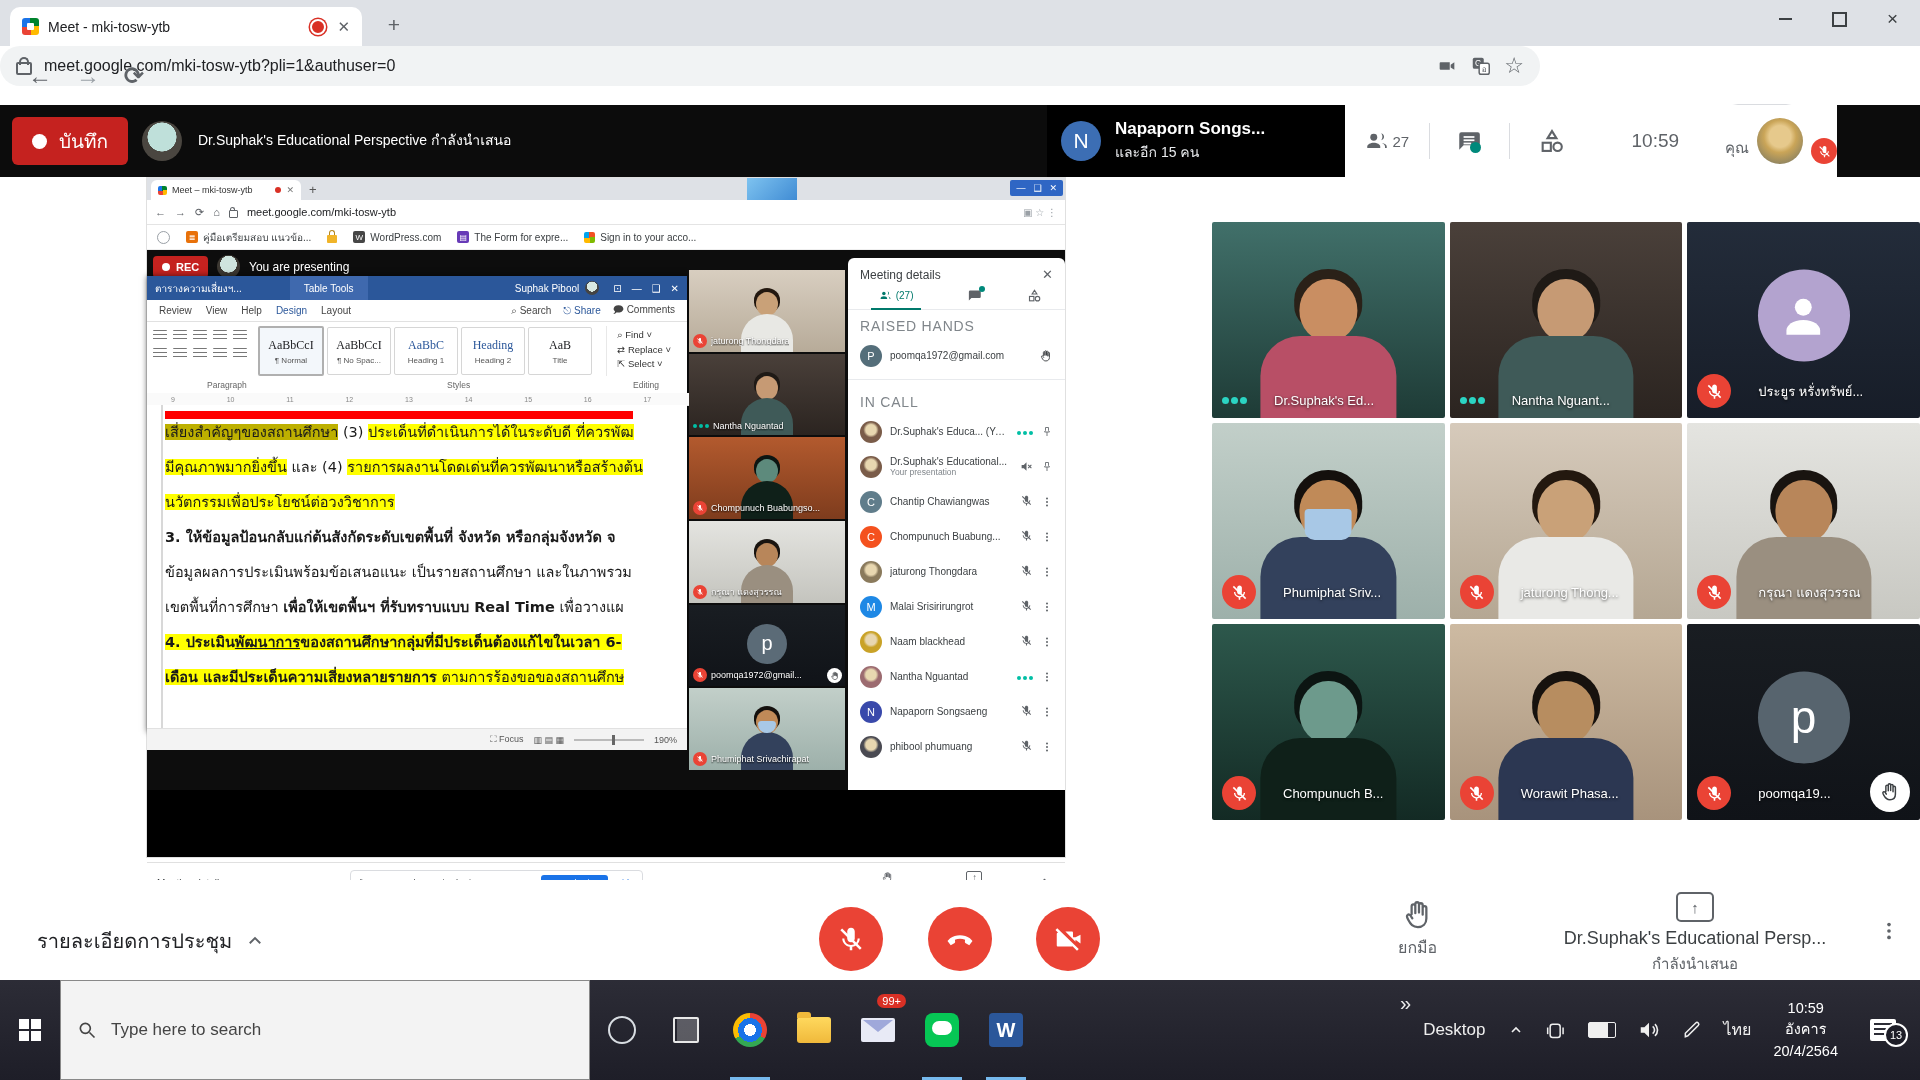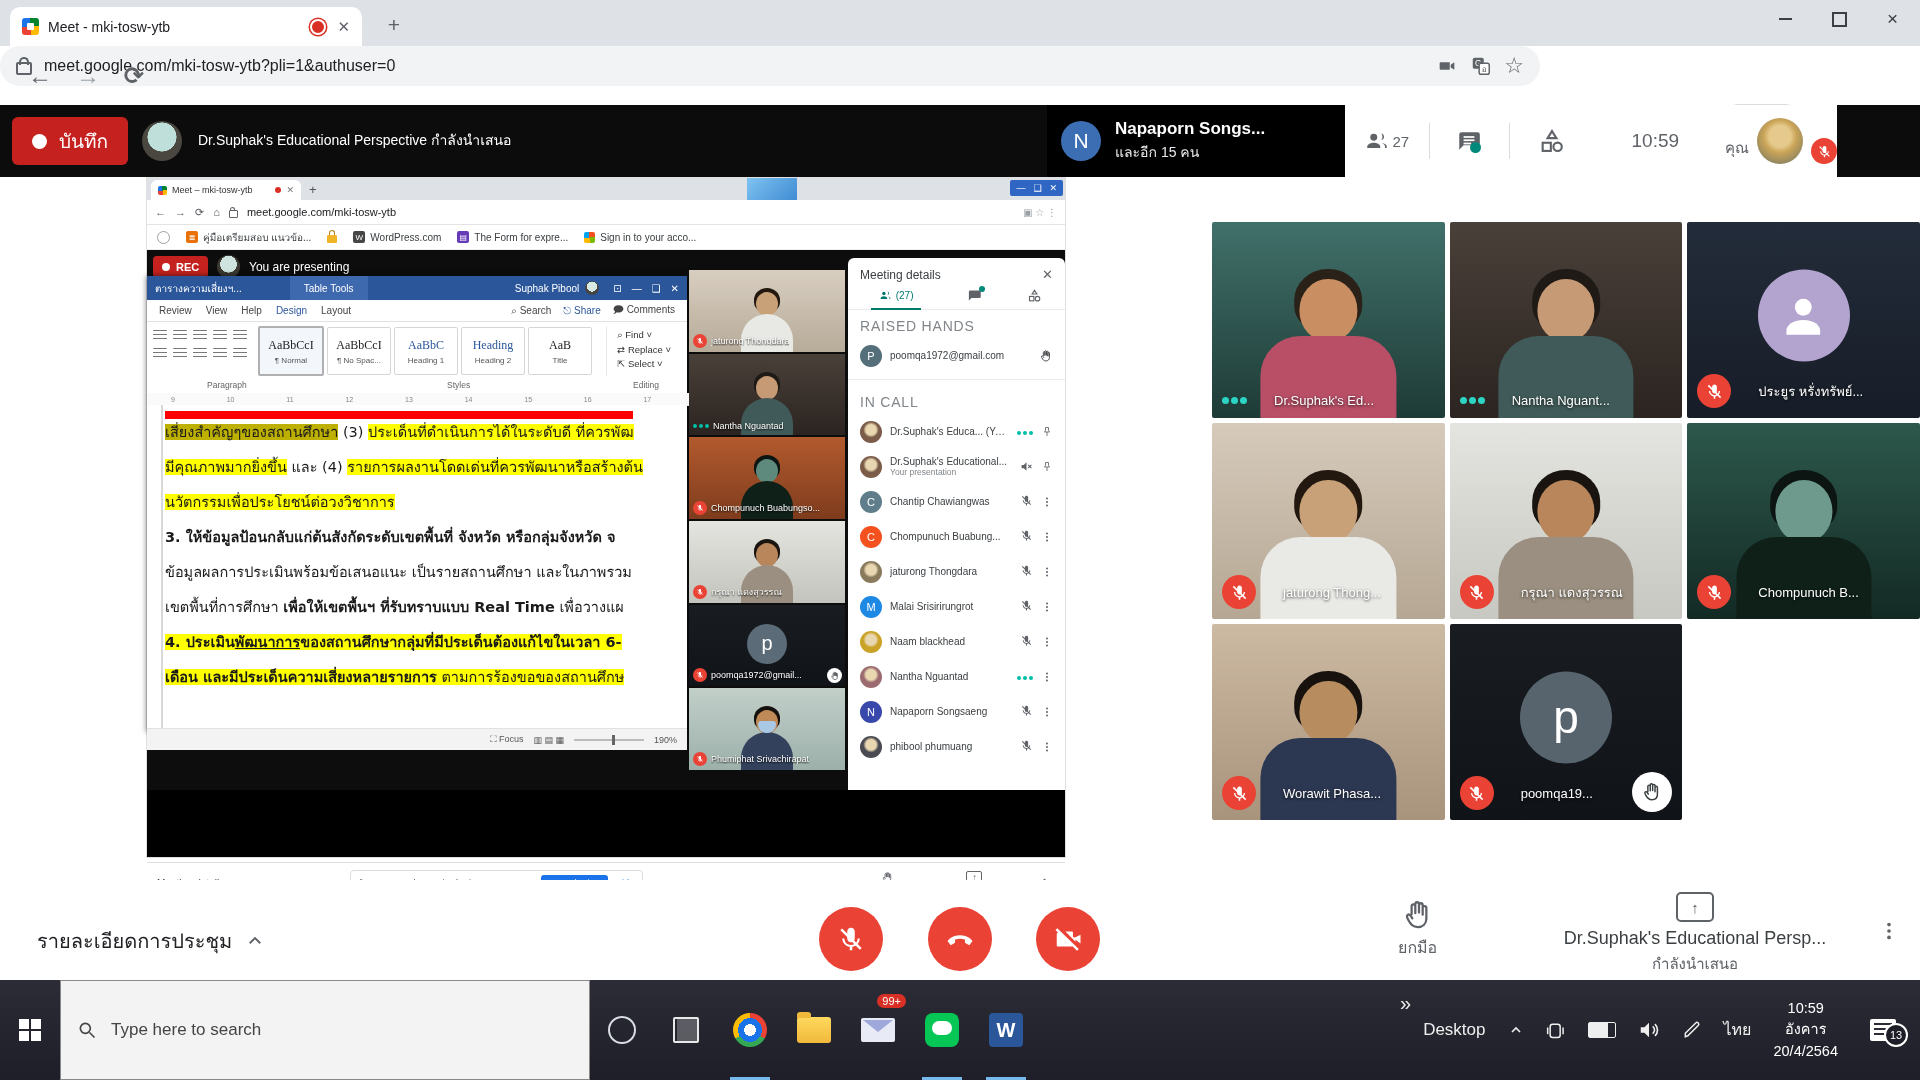--- a/index.html
+++ b/index.html
@@ -867,20 +867,36 @@
         <span class="gmute">
           <svg viewBox="0 0 24 24" fill="#fff">
             <path d="M12 14.5c1.7 0 3-1.3 3-3V6c0-1.7-1.3-3-3-3s-3 1.3-3 3v5.5c0 1.7 1.3 3 3 3z"></path>
             <path d="M17.3 11.5c0 3-2.4 5.2-5.3 5.2s-5.3-2.2-5.3-5.2H5c0 3.4 2.7 6.2 6 6.7V21h2v-2.8c3.3-.5 6-3.3 6-6.7h-1.7z"></path>
             <path d="M3.5 4.9l1.4-1.4 15.6 15.6-1.4 1.4z"></path>
           </svg>
         </span>
         <span>ประยูร หรั่งทรัพย์...</span>
       </span>
     </div>
+    <div class="gtile" style="background: linear-gradient(rgb(194, 207, 201), rgb(157, 176, 170));">
+      <span class="sil-hair" style="top:46.800000000000004px;width:67.60000000000001px;height:62.400000000000006px;background:#14100d"></span>
+    <span class="sil-head" style="top:57.2px;width:57.2px;height:62.400000000000006px;background:#c08a58"></span>
+    <span class="sil-body" style="top:114.4px;width:135.20000000000002px;height:104px;background:#33415c"></span>
+      <span class="sil-mask" style="top:85.8px;width:46.800000000000004px;height:31.200000000000003px;background:#a8c8e6"></span>
+      <span class="nm">
+        <span class="gmute">
+          <svg viewBox="0 0 24 24" fill="#fff">
+            <path d="M12 14.5c1.7 0 3-1.3 3-3V6c0-1.7-1.3-3-3-3s-3 1.3-3 3v5.5c0 1.7 1.3 3 3 3z"></path>
+            <path d="M17.3 11.5c0 3-2.4 5.2-5.3 5.2s-5.3-2.2-5.3-5.2H5c0 3.4 2.7 6.2 6 6.7V21h2v-2.8c3.3-.5 6-3.3 6-6.7h-1.7z"></path>
+            <path d="M3.5 4.9l1.4-1.4 15.6 15.6-1.4 1.4z"></path>
+          </svg>
+        </span>
+        <span>Phumiphat Sriv...</span>
+      </span>
+    </div>
     <div class="gtile" style="background: linear-gradient(rgb(214, 202, 187), rgb(181, 167, 147)); text-decoration: underline;">
       <span class="sil-hair" style="top:46.800000000000004px;width:67.60000000000001px;height:62.400000000000006px;background:#23180f"></span>
     <span class="sil-head" style="top:57.2px;width:57.2px;height:62.400000000000006px;background:#c9a178"></span>
     <span class="sil-body" style="top:114.4px;width:135.20000000000002px;height:104px;background:#e9e9e6"></span>
       <span class="nm">
         <span class="gmute">
           <svg viewBox="0 0 24 24" fill="#fff">
             <path d="M12 14.5c1.7 0 3-1.3 3-3V6c0-1.7-1.3-3-3-3s-3 1.3-3 3v5.5c0 1.7 1.3 3 3 3z"></path>
             <path d="M17.3 11.5c0 3-2.4 5.2-5.3 5.2s-5.3-2.2-5.3-5.2H5c0 3.4 2.7 6.2 6 6.7V21h2v-2.8c3.3-.5 6-3.3 6-6.7h-1.7z"></path>
             <path d="M3.5 4.9l1.4-1.4 15.6 15.6-1.4 1.4z"></path>

